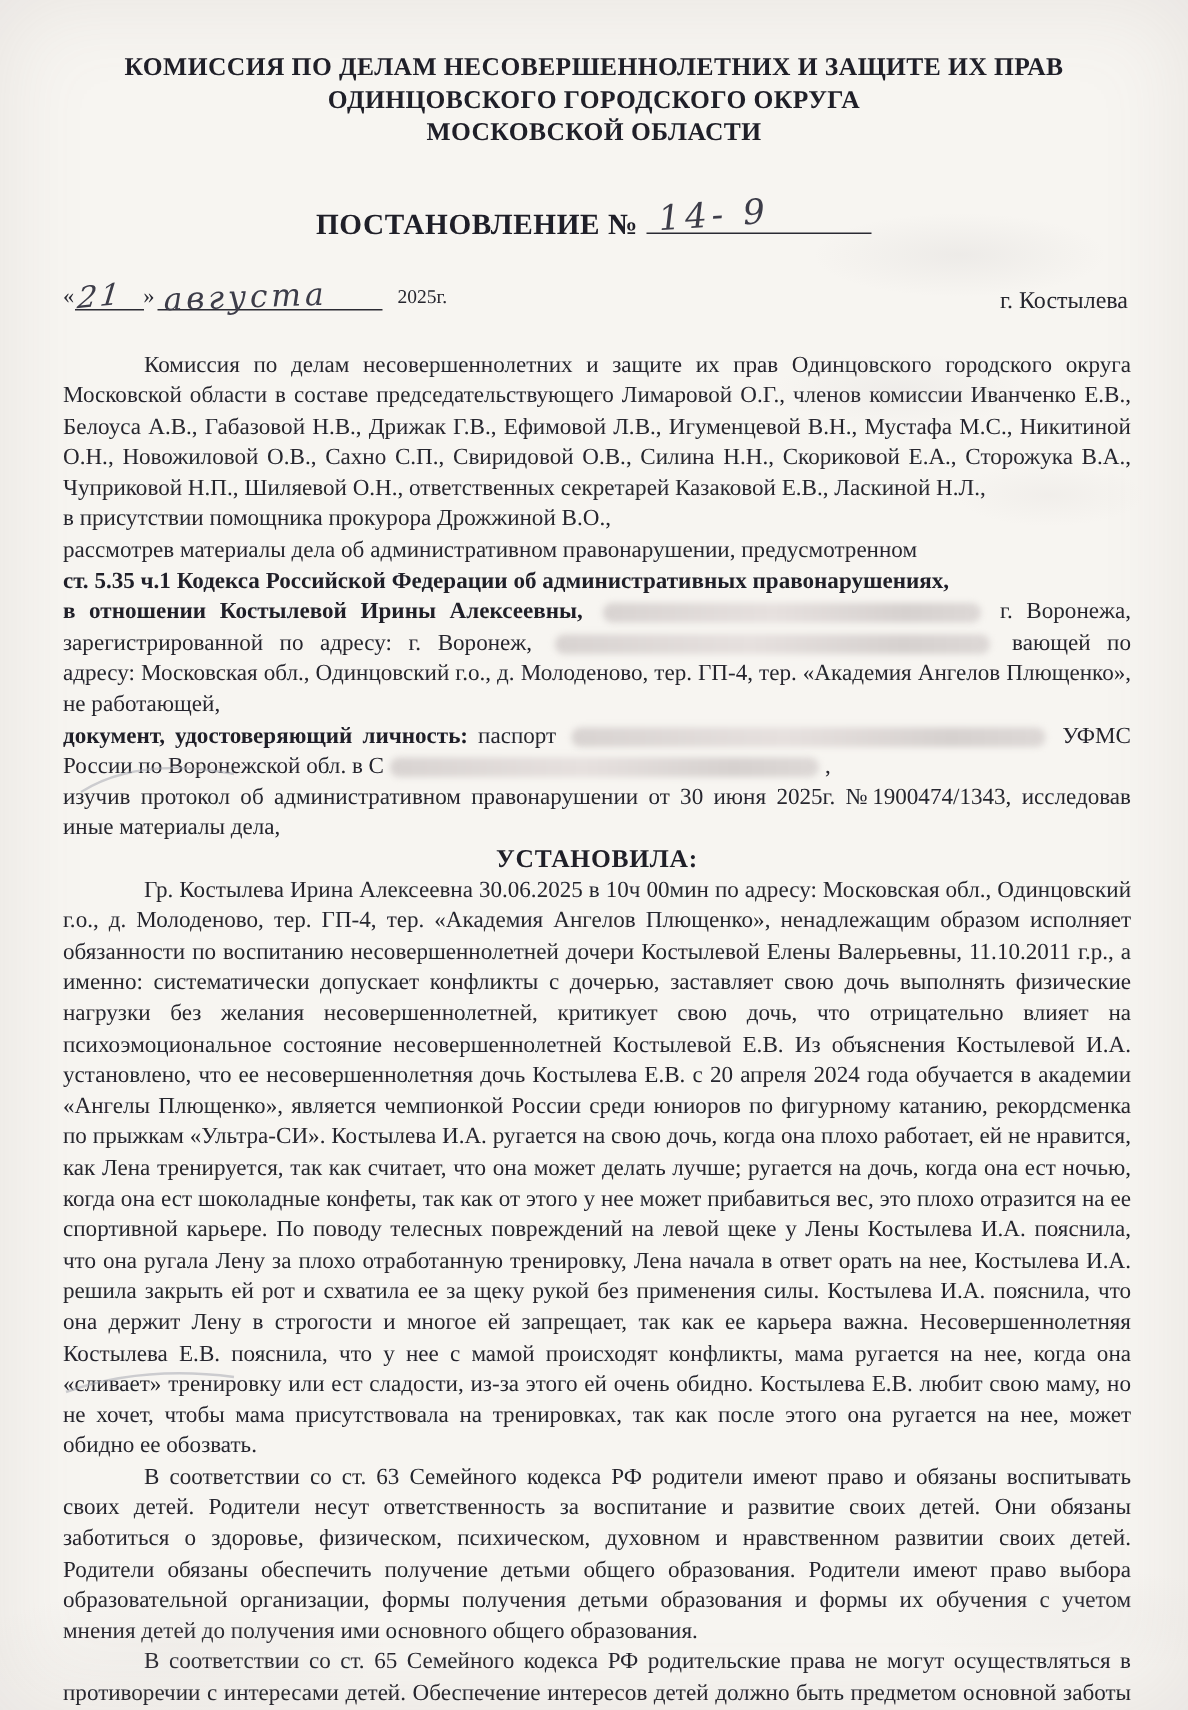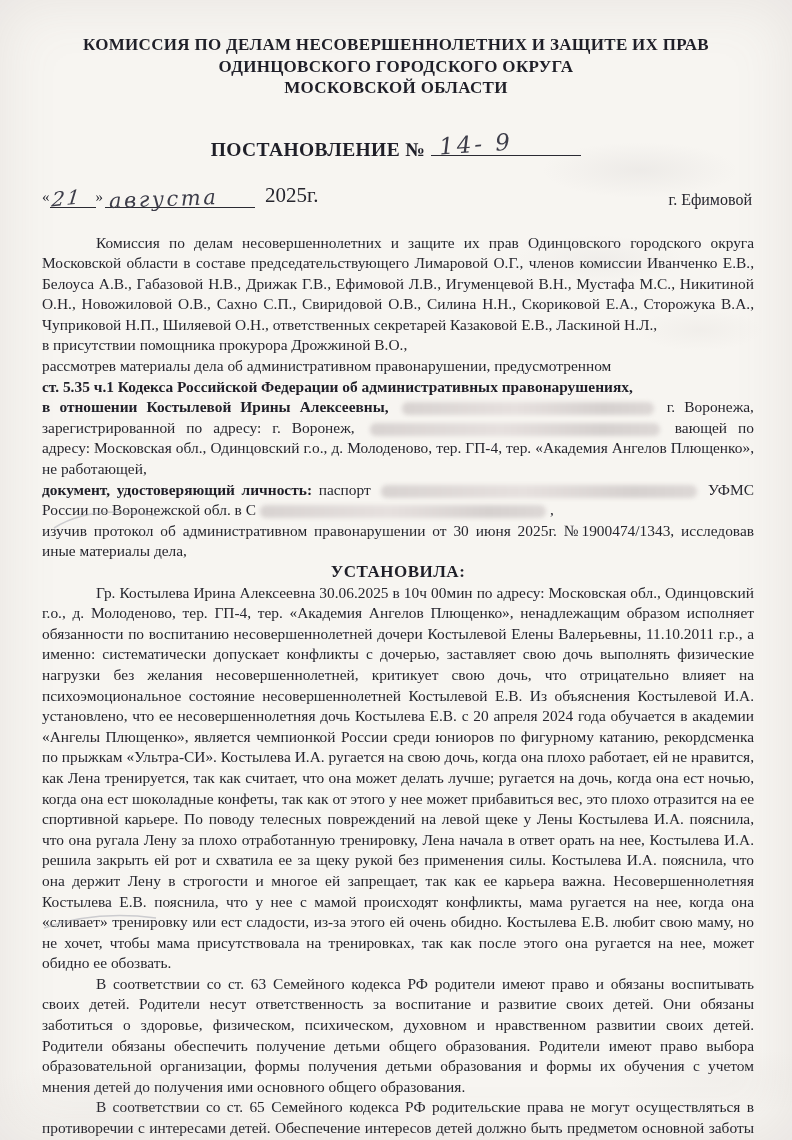--- a/index.html
+++ b/index.html
@@ -58,21 +58,21 @@
   .day-line{ width:46px; }
   .month-line{ width:150px; margin-left:2px; }
   .day{
     position:absolute; left:2px; bottom:-3px; font-size:20px;
     transform:skewX(-12deg) rotate(-6deg); letter-spacing:2px;
   }
   .month{
     position:absolute; left:4px; bottom:-4px; font-size:21px;
     transform:rotate(-2deg); letter-spacing:2.5px;
   }
-  .year{ margin-left:10px; font-size:21px; }
+  .year{ margin-left:10px; font-size:13px; }
   .city{ position:absolute; right:0; bottom:4px; font-size:16px; }
   .body{
     margin:20px 38px 0 42px;
     font-size:15.4px; line-height:20.6px;
     text-align:justify;
   }
   .body p{ margin:0; }
   .indent{ text-indent:54px; }
   .bold{ font-weight:bold; color:#1f1f28; }
   .heading{
@@ -108,21 +108,21 @@
     <div class="org">ОДИНЦОВСКОГО ГОРОДСКОГО ОКРУГА</div>
     <div class="org">МОСКОВСКОЙ ОБЛАСТИ</div>
   </header>
 
   <div class="title-row">
     <span>ПОСТАНОВЛЕНИЕ №</span><span class="num-line"><span class="hand num">14- 9</span></span>
   </div>
 
   <div class="date-row">
     <span class="quote">«</span><span class="day-line"><span class="hand day">21</span></span><span class="quote">»</span><span class="month-line"><span class="hand month">августа</span></span><span class="year">2025г.</span>
-    <span class="city">г. Ефимовой</span>
+    <span class="city">г. Костылева</span>
   </div>
 
   <div class="body">
     <p class="indent">Комиссия по делам несовершеннолетних и защите их прав Одинцовского городского округа Московской области в составе председательствующего Лимаровой О.Г., членов комиссии Иванченко Е.В., Белоуса А.В., Габазовой Н.В., Дрижак Г.В., Ефимовой Л.В., Игуменцевой В.Н., Мустафа М.С., Никитиной О.Н., Новожиловой О.В., Сахно С.П., Свиридовой О.В., Силина Н.Н., Скориковой Е.А., Сторожука В.А., Чуприковой Н.П., Шиляевой О.Н., ответственных секретарей Казаковой Е.В., Ласкиной Н.Л.,</p>
     <p>в присутствии помощника прокурора Дрожжиной В.О.,</p>
     <p>рассмотрев материалы дела об административном правонарушении, предусмотренном</p>
     <p class="bold">ст. 5.35 ч.1 Кодекса Российской Федерации об административных правонарушениях,</p>
     <p><span class="bold">в отношении Костылевой Ирины Алексеевны,</span>
       <span class="redact r1"></span>
       <span>г. Воронежа, зарегистрированной по адресу: г. Воронеж,</span>

